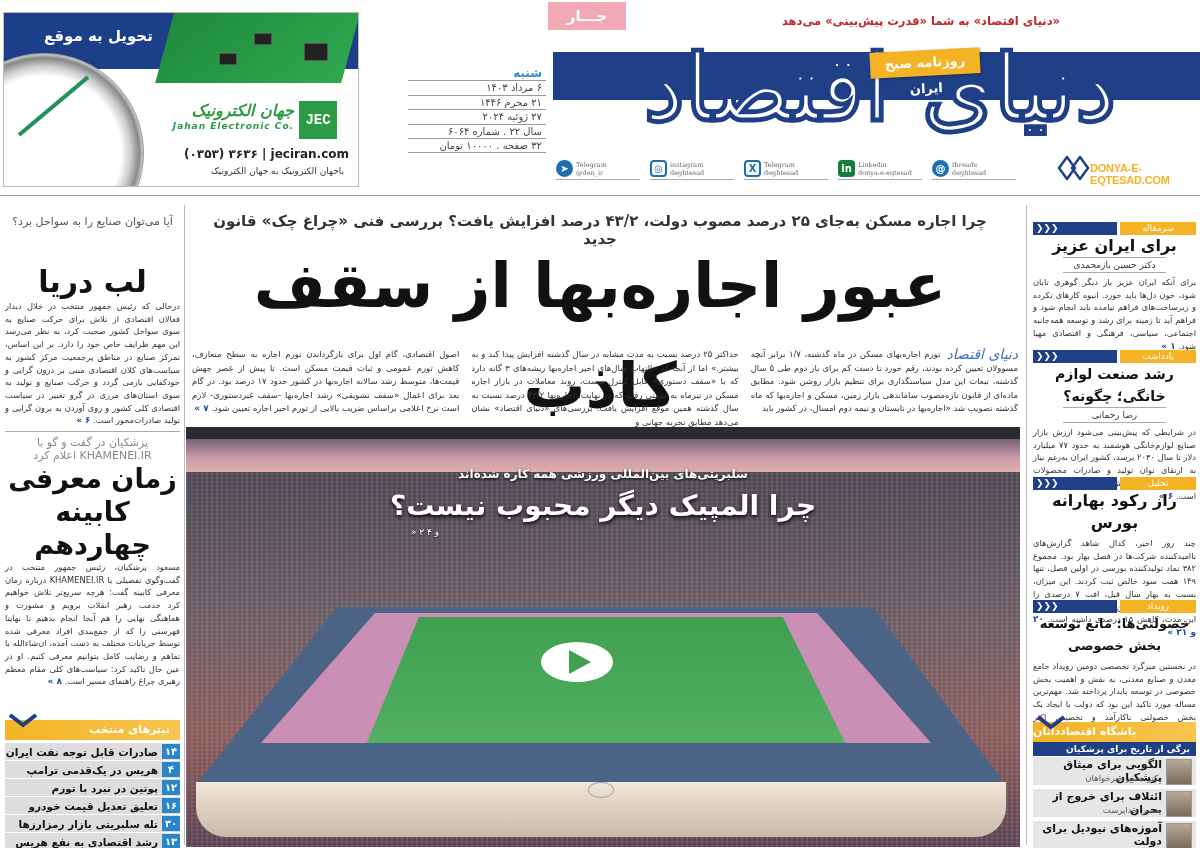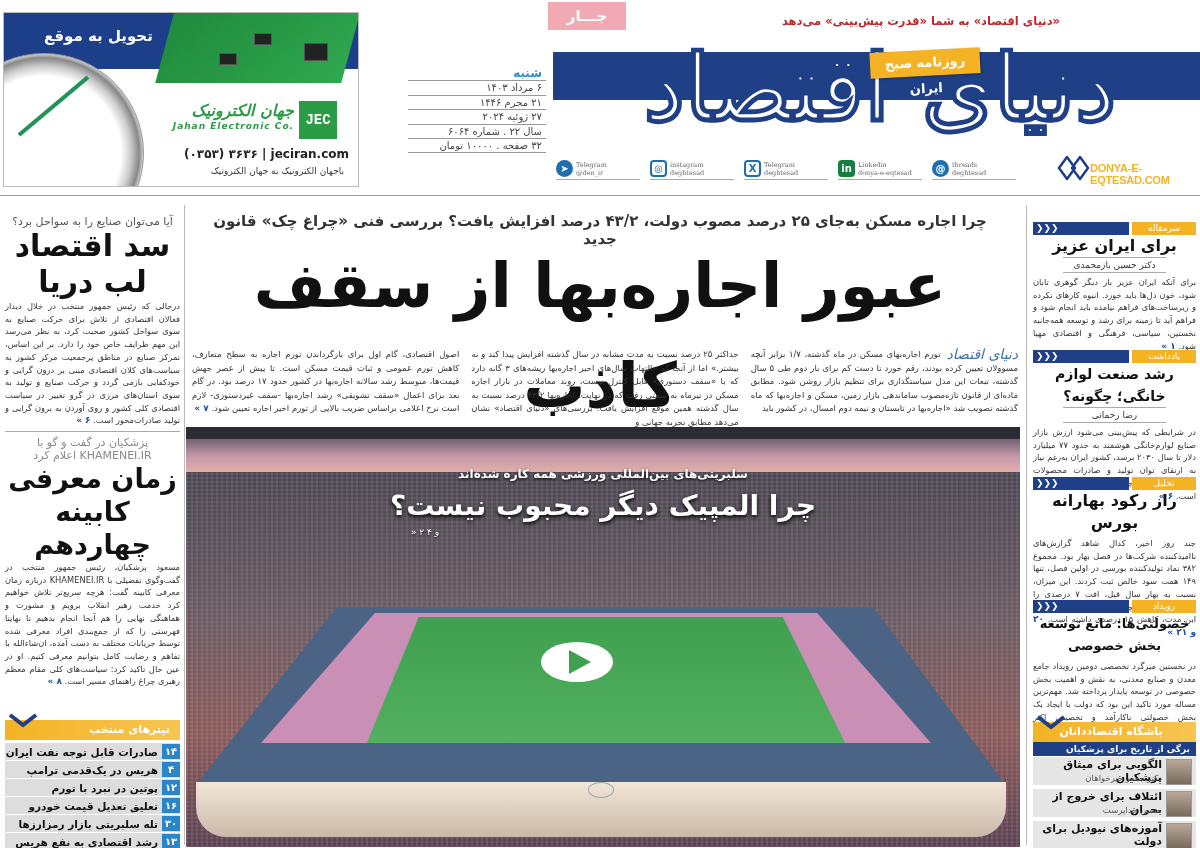--- a/index.html
+++ b/index.html
@@ -67,26 +67,26 @@
 .lb{font-size:8.3px;line-height:12.7px;color:#333;text-align:justify}
 .more{color:#1e4fa3;font-weight:bold;font-size:9px}
 .sep{height:1px;background:#aaa;margin:4px 0}
 .picks-hd{left:5px;top:720px;width:175px;height:20px;background:linear-gradient(90deg,#f4b324,#f7c550);color:#fff;font-size:11px;font-weight:bold;direction:rtl;text-align:right;padding-right:10px;line-height:20px}
 .chev{left:8px;top:712px;width:30px;height:16px}
 .pick{left:5px;width:175px;height:17px;background:#ddd;direction:rtl;display:flex;align-items:center;gap:4px;font-size:10.5px;font-weight:bold;color:#111}
 .pick .num{background:#2a86c8;color:#fff;width:18px;height:15px;text-align:center;line-height:15px;font-size:10px;flex:none}
 
 .rcol{left:1033px;width:163px;direction:rtl}
 .sec-hd{display:flex;height:13px;direction:rtl}
-.sec-hd .lab{background:#f4b324;color:#fff;font-size:9px;width:64px;text-align:center;line-height:13px;flex:none}
+.sec-hd .lab{background:#f4b324;color:#fff;font-size:9px;width:76px;text-align:center;line-height:13px;flex:none}
 .sec-hd .bar{background:#1f3f86;flex:1;margin-right:3px;color:#fff;font-size:9px;line-height:13px;text-align:left;padding-left:3px}
 .rh{font-size:16px;font-weight:bold;color:#111;text-align:center;line-height:22px}
 .ra{font-size:9px;color:#333;text-align:center;border-top:1px solid #aaa;border-bottom:1px solid #aaa;margin:0 30px;line-height:14px}
 .rb{font-size:8.3px;line-height:12.7px;color:#333;text-align:justify;margin-top:3px}
-.club-hd{left:1033px;top:722px;width:163px;height:20px;background:linear-gradient(90deg,#f4b324,#f7c550);color:#fff;font-size:11px;font-weight:bold;direction:rtl;text-align:center;padding-right:7px;line-height:20px}
+.club-hd{left:1033px;top:722px;width:163px;height:20px;background:linear-gradient(90deg,#f4b324,#f7c550);color:#fff;font-size:11px;font-weight:bold;direction:rtl;text-align:left;padding-right:7px;line-height:20px}
 .club-sub{left:1033px;top:742px;width:163px;height:14px;background:#1f3f86;color:#fff;font-size:9px;font-weight:bold;direction:rtl;text-align:right;padding-right:6px;line-height:14px}
 .club-item{left:1033px;width:163px;height:30px;background:#e6e6e6;direction:rtl;border-bottom:2px solid #fff}
 .club-item .ph{position:absolute;right:4px;top:2px;width:26px;height:26px;background:linear-gradient(#b8a89a,#7a6a5c);border:1px solid #999}
 .club-item .t{position:absolute;right:34px;top:1px;font-size:11px;font-weight:bold;color:#111}
 .club-item .a{position:absolute;right:34px;top:16px;font-size:8.5px;color:#555}
 </style>
 </head>
 <body>
 
 <div class="abs ad">
@@ -170,21 +170,21 @@
   <div class="tablet-edge"></div>
   <div class="home-btn"></div>
   <div class="hero-kicker">سلبریتی‌های بین‌المللی ورزشی همه کاره شده‌اند</div>
   <div class="hero-title">چرا المپیک دیگر محبوب نیست؟</div>
   <div class="hero-ref">» ۲ و ۴</div>
 </div>
 
 <div class="abs vline" style="left:184px;top:205px;height:640px"></div>
 <div class="abs lcol">
   <div class="lk">آیا می‌توان صنایع را به سواحل برد؟</div>
-  <div class="lh"><span>سد اقتصاد</span><br><span>لب دریا</span></div>
+  <div class="lh"><br><span>لب دریا</span></div>
   <div class="lb"><span>درحالی که رئیس جمهور منتخب در خلال دیدار فعالان اقتصادی از تلاش برای حرکت صنایع به سوی سواحل کشور صحبت کرد، به نظر می‌رسد این مهم ظرایف خاص خود را دارد. بر این اساس، تمرکز صنایع در مناطق پرجمعیت مرکز کشور به سیاست‌های کلان اقتصادی مبنی بر درون گرایی و خودکفایی بازمی گردد و حرکت صنایع و تولید به سوی استان‌های مرزی در گرو تغییر در سیاست اقتصادی کلی کشور و روی آوردن به برون گرایی و تولید صادرات‌محور است.</span> <span class="more">۶ »</span></div>
   <div class="sep"></div>
   <div class="lk" style="color:#888"><span>پزشکیان در گفت و گو با</span><br><span>KHAMENEI.IR اعلام کرد</span></div>
   <div class="lh" style="font-size:27px;line-height:33px"><span>زمان معرفی</span><br><span>کابینه چهاردهم</span></div>
   <div class="lb"><span>مسعود پزشکیان، رئیس جمهور منتخب در گفت‌وگوی تفصیلی با KHAMENEI.IR درباره زمان معرفی کابینه گفت: هرچه سریع‌تر تلاش خواهیم کرد خدمت رهبر انقلاب برویم و مشورت و هماهنگی نهایی را هم آنجا انجام بدهیم تا نهایتا فهرستی را که از جمع‌بندی افراد معرفی شده توسط جریانات مختلف به دست آمده، ان‌شاءالله با تفاهم و رضایت کامل بتوانیم معرفی کنیم. او در عین حال تاکید کرد: سیاست‌های کلی مقام معظم رهبری چراغ راهنمای مسیر است.</span> <span class="more">۸ »</span></div>
 </div>
 
 <div class="abs picks-hd">تیترهای منتخب</div>
 <svg class="abs chev" viewBox="0 0 30 16">
     <path d="M2 3 L15 13 L28 3" fill="none" stroke="#1f3f86" stroke-width="4"></path>
@@ -216,21 +216,21 @@
 
 <div class="abs vline" style="left:1026px;top:205px;height:640px"></div>
 
 <div class="abs rcol" style="top:222px">
   <div class="sec-hd">
       <span class="lab">سرمقاله</span>
       <span class="bar">❮❮❮</span>
     </div>
   <div class="rh">برای ایران عزیز</div>
   <div class="ra">دکتر حسین بازمحمدی</div>
-  <div class="rb"><span>برای آنکه ایران عزیز بار دیگر گوهری تابان شود، خون دل‌ها باید خورد. انبوه کارهای نکرده و زیرساخت‌های فراهم نیامده باید انجام شود و فراهم آید تا زمینه برای رشد و توسعه همه‌جانبه نخستین، سیاسی، فرهنگی و اقتصادی مهیا شود.</span> <span class="more">۱ »</span></div>
+  <div class="rb"><span>برای آنکه ایران عزیز بار دیگر گوهری تابان شود، خون دل‌ها باید خورد. انبوه کارهای نکرده و زیرساخت‌های فراهم نیامده باید انجام شود و فراهم آید تا زمینه برای رشد و توسعه همه‌جانبه اجتماعی، سیاسی، فرهنگی و اقتصادی مهیا شود.</span> <span class="more">۱ »</span></div>
 </div>
 
 <div class="abs rcol" style="top:350px">
   <div class="sec-hd">
       <span class="lab">یادداشت</span>
       <span class="bar">❮❮❮</span>
     </div>
   <div class="rh" style="font-size:14px">رشد صنعت لوازم خانگی؛ چگونه؟</div>
   <div class="ra">رضا رحمانی</div>
   <div class="rb"><span>در شرایطی که پیش‌بینی می‌شود ارزش بازار صنایع لوازم‌خانگی هوشمند به حدود ۷۷ میلیارد دلار تا سال ۲۰۳۰ برسد، کشور ایران به‌رغم نیاز به ارتقای توان تولید و صادرات محصولات غیرنفتی با برخی چالش‌ها در این حوزه مواجه است.</span> <span class="more">۶ »</span></div>

